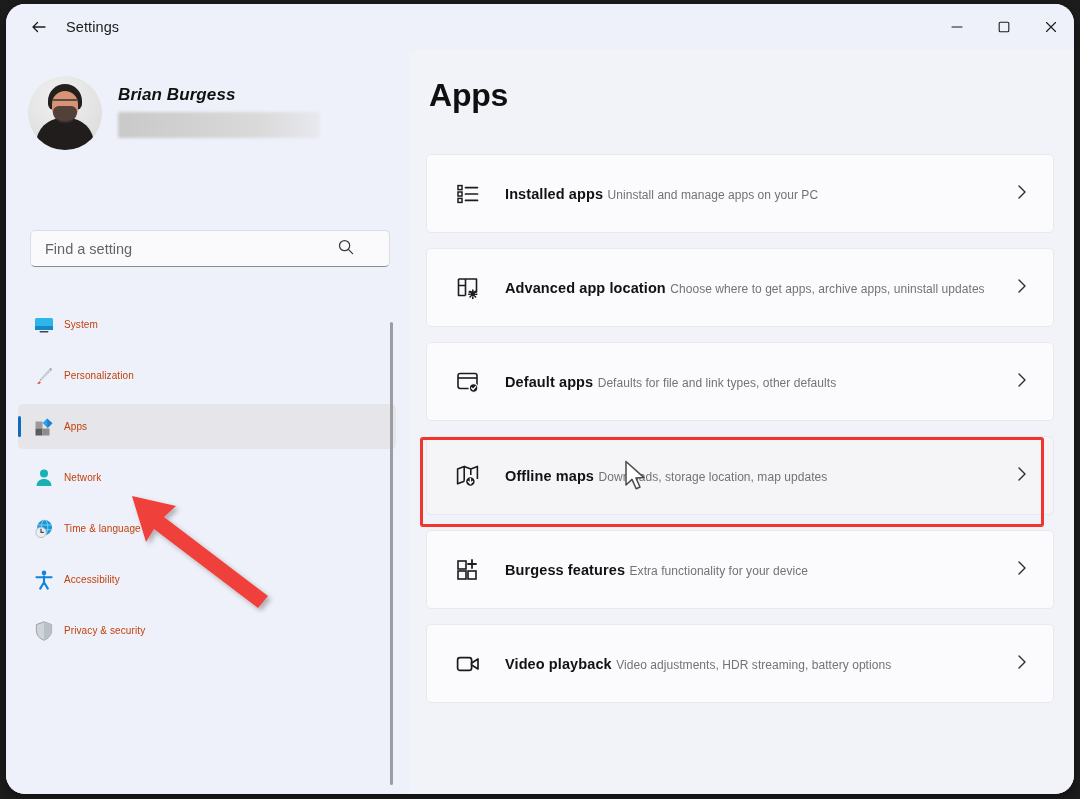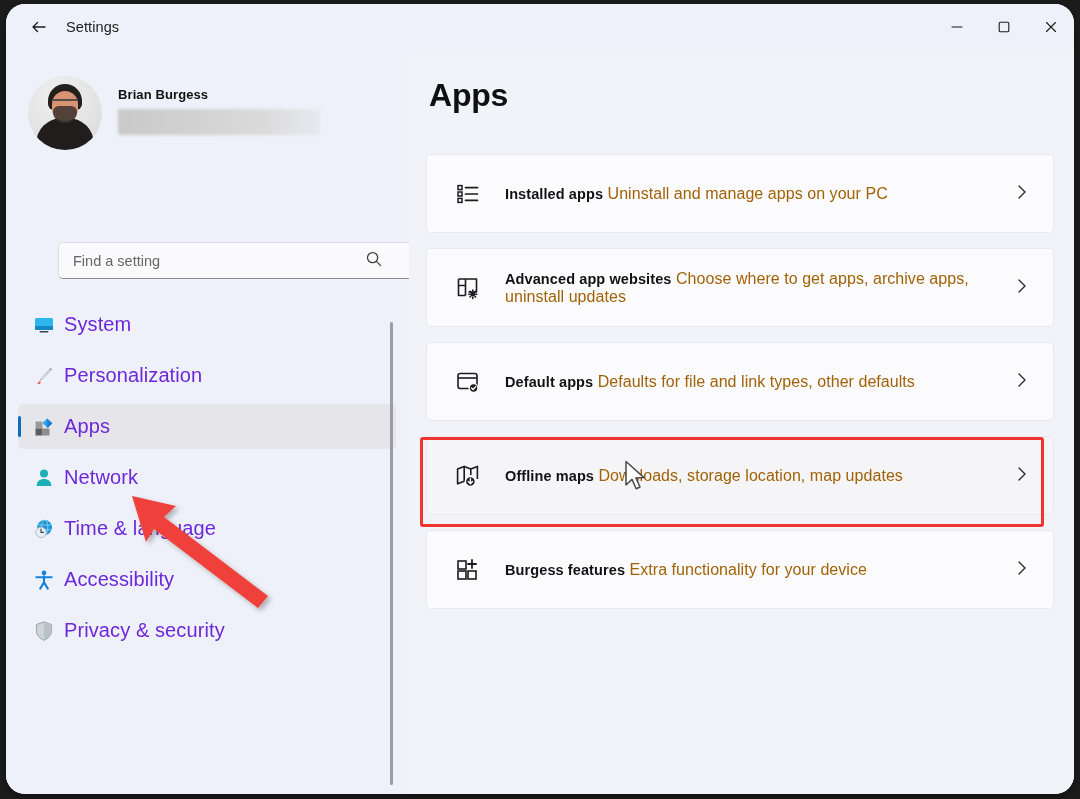--- a/index.html
+++ b/index.html
@@ -80,38 +80,37 @@
   #avatar .glasses {
     position: absolute; left: 25px; top: 23px; width: 24px; height: 6px;
     border-top: 2px solid #3a3a3a; opacity: .8;
   }
   #avatar .body {
     position: absolute; left: 8px; bottom: -2px; width: 58px; height: 34px;
     background: #201d1c; border-radius: 26px 26px 0 0;
   }
   #profile-text { margin-left: 16px; padding-bottom: 4px; }
   #profile-name {
-    font-size: 13px; font-weight: bold; color: #111; letter-spacing: .1px;
+    font-size: 17px; font-weight: bold; color: #111; letter-spacing: .1px; font-style: italic;
   }
   #profile-email-blur {
     margin-top: 7px; width: 202px; height: 26px; border-radius: 2px;
     background: linear-gradient(90deg,#c9c9c9 0%,#d2d2d2 40%,#dadada 70%,#e8e9ef 100%);
     filter: blur(1.5px);
   }
 
   #searchbox {
-    position: absolute; left: 24px; top: 192px;
+    position: absolute; left: 24px; top: 180px;
     width: 360px; height: 37px;
     background: #fafafc;
     border: 1px solid #dcdce2;
     border-bottom: 1.5px solid #8a8a92;
     border-radius: 5px;
     display: flex; align-items: center;
     cursor: text;
-    margin-left: 28px;
   }
   #search-input {
     border: none; outline: none; background: transparent;
     font-family: "Liberation Sans", sans-serif;
     font-size: 14.5px; color: #1b1b1b;
     margin-left: 14px; width: 288px;
   }
   #search-input::placeholder { color: #646469; }
   #search-icon { margin-left: 4px; }
 
@@ -132,21 +131,21 @@
     content: ""; position: absolute; left: 0; top: 12px;
     width: 3px; height: 21px; border-radius: 2px; background: #0f6cbd;
   }
   .navicon {
     position: absolute; left: 14px; top: 50%;
     transform: translateY(-50%);
     width: 24px; height: 24px;
     display: flex; align-items: center; justify-content: center;
   }
   .navlabel {
-    font-size: 20px; color: #6d28d9; letter-spacing: .1px;
+    font-size: 10px; color: #c2410c; letter-spacing: .1px;
   }
 
   #sb-scrollbar {
     position: absolute; left: 384px; top: 272px;
     width: 3px; height: 463px;
     background: #9c9ca3; border-radius: 2px;
     cursor: pointer;
   }
 
   
@@ -180,21 +179,21 @@
     flex: 0 0 30px;
     display: flex; align-items: center; justify-content: center;
   }
   .card-text { margin-left: 22px; flex: 1; }
   .card-title {
     font-size: 14.5px; color: #121212; letter-spacing: .1px;
     margin-bottom: 3px;
     font-weight: bold;
   }
   .card-sub {
-    font-size: 16px; color: #a16207; letter-spacing: .05px;
+    font-size: 12px; color: #737373; letter-spacing: .05px;
   }
   .card-chev { margin-right: 24px; flex: 0 0 14px; }
 
   
   #redbox {
     position: absolute;
     left: 414px; top: 433px;
     width: 624px; height: 90px;
     border: 3px solid #f0352f;
     border-radius: 3px;
@@ -387,21 +386,21 @@
         <span class="card-icon">
           <svg width="26" height="26" viewBox="0 0 26 26" stroke="#1c1c1c" fill="none">
             <path d="M3.5 4 H21.5 V17 H13.5 M3.5 4 V20.5 H10.5" stroke-width="1.6" stroke-linejoin="round"></path>
             <path d="M3.5 10.5 H10.5 M10.5 4 V20.5" stroke-width="1.6"></path>
             <circle cx="17.8" cy="19.2" r="2.4" fill="#1c1c1c" stroke="none"></circle>
             <path d="M17.8 15 V16 M17.8 22.4 V23.4 M13.8 19.2 H14.8 M20.8 19.2 H21.8
                      M15 16.4 L15.7 17.1 M19.9 21.3 L20.6 22 M20.6 16.4 L19.9 17.1 M15.7 21.3 L15 22" stroke-width="1.6" stroke-linecap="round"></path>
           </svg>
         </span>
         <span class="card-text">
-          <span class="card-title">Advanced app websites</span>
+          <span class="card-title">Advanced app location</span>
           <span class="card-sub">Choose where to get apps, archive apps, uninstall updates</span>
         </span>
         <span class="card-chev">
           <svg width="14" height="18" viewBox="0 0 14 18">
             <path d="M4 3 L10 9 L4 15" fill="none" stroke="#2b2b2b" stroke-width="1.4" stroke-linecap="round" stroke-linejoin="round"></path>
           </svg>
         </span>
       </div>
 
       <div class="card">
@@ -458,20 +457,37 @@
           <span class="card-sub">Extra functionality for your device</span>
         </span>
         <span class="card-chev">
           <svg width="14" height="18" viewBox="0 0 14 18">
             <path d="M4 3 L10 9 L4 15" fill="none" stroke="#2b2b2b" stroke-width="1.4" stroke-linecap="round" stroke-linejoin="round"></path>
           </svg>
         </span>
       </div>
 
 
+      <div class="card">
+        <span class="card-icon">
+          <svg width="26" height="26" viewBox="0 0 26 26" stroke="#1c1c1c" fill="none">
+            <rect x="2.6" y="6.6" width="14" height="12.8" rx="2.4" stroke-width="1.7"></rect>
+            <path d="M16.6 12 L23 8 V18 L16.6 14 Z" stroke-width="1.7" stroke-linejoin="round"></path>
+          </svg>
+        </span>
+        <span class="card-text">
+          <span class="card-title">Video playback</span>
+          <span class="card-sub">Video adjustments, HDR streaming, battery options</span>
+        </span>
+        <span class="card-chev">
+          <svg width="14" height="18" viewBox="0 0 14 18">
+            <path d="M4 3 L10 9 L4 15" fill="none" stroke="#2b2b2b" stroke-width="1.4" stroke-linecap="round" stroke-linejoin="round"></path>
+          </svg>
+        </span>
+      </div>
 
     </div>
   </div>
 
   <div id="redbox"></div>
 
   <svg id="red-arrow" viewBox="0 0 1068 790">
     <defs>
       <filter id="shadow" x="-20%" y="-20%" width="150%" height="150%">
         <feDropShadow dx="3" dy="3" stdDeviation="2.5" flood-color="#000" flood-opacity="0.28"></feDropShadow>

